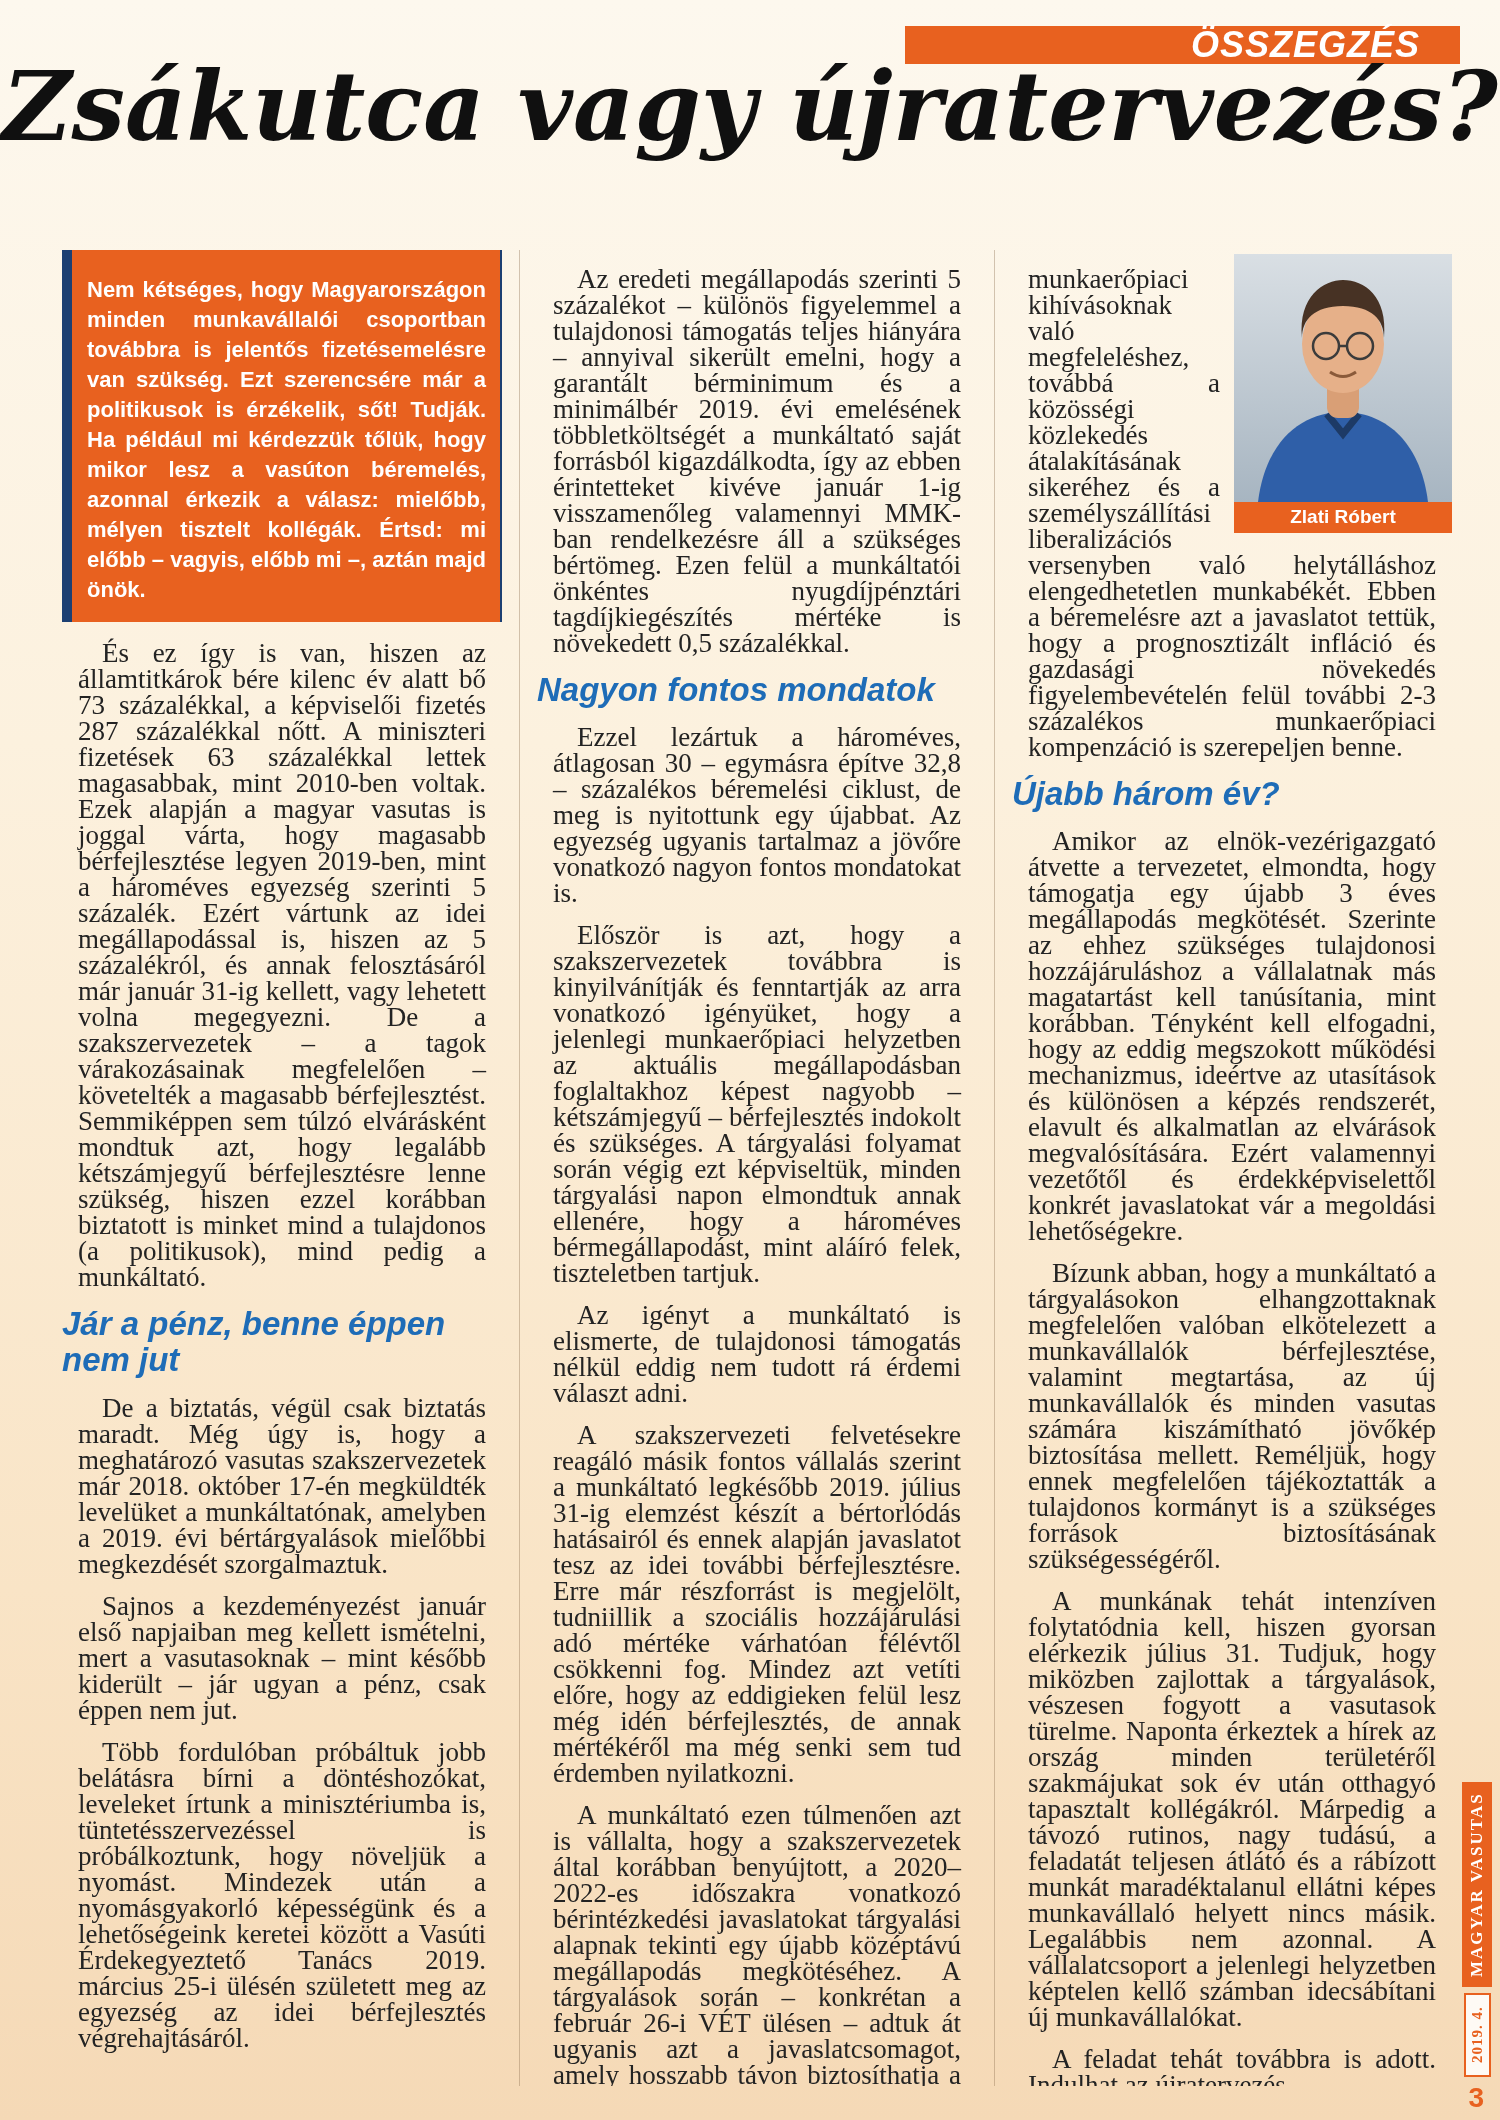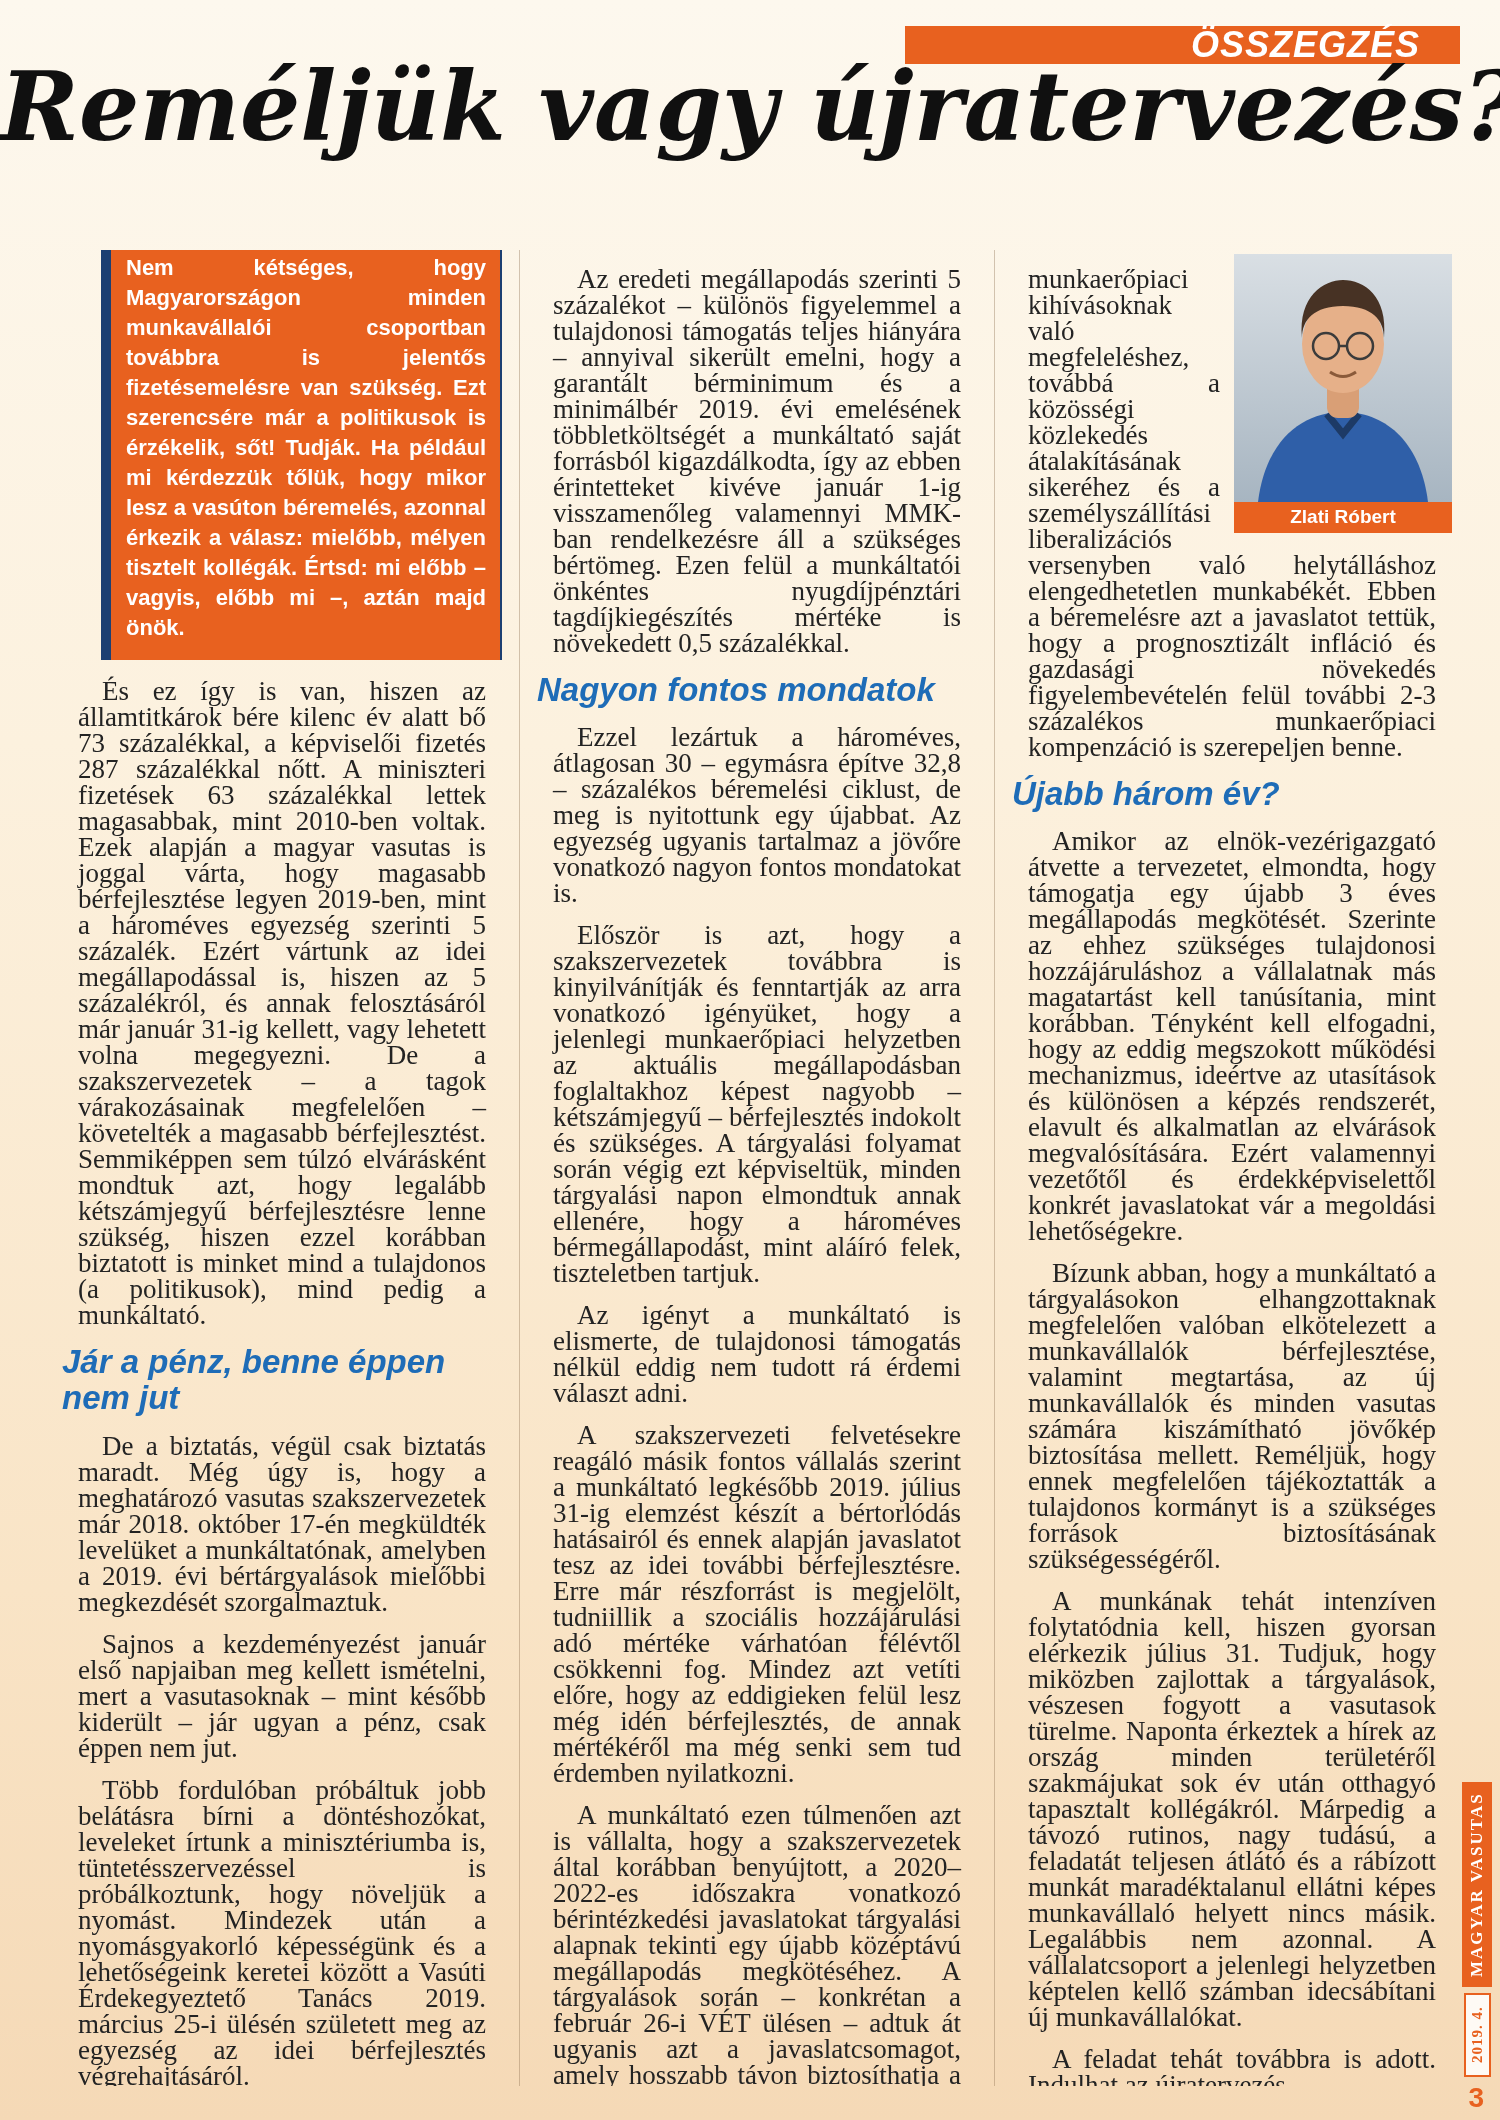--- a/index.html
+++ b/index.html
@@ -28,21 +28,21 @@
     margin:16px;font-size:27px;line-height:26px;text-align:justify;color:#232323;hyphens:auto;
   }
   .col p.ind{text-indent:24px;}
   h2.sub{
     margin:14px 0 8px 0;color:#1e6cb7;
     font-family:"Liberation Sans",sans-serif;font-style:italic;font-weight:bold;
     font-size:33px;line-height:1.1;
   }
   .lead{
     background:#e8611f;border-left:10px solid #1c3f72;border-right:2px solid #1c3f72;
-    padding:3px 14px 17px 15px;margin-bottom:18px;box-sizing:border-box;margin-left:39px;
+    padding:25px 14px 17px 15px;margin-bottom:18px;box-sizing:border-box;
   }
   .lead p{
     color:#fff;font-family:"Liberation Sans",sans-serif;font-weight:bold;
     font-size:22px;line-height:30px;text-align:justify;margin:0;
   }
   .photo{float:right;width:218px;margin:4px 0 10px 14px;}
   .photo svg{display:block;width:218px;height:248px;}
   .photo .caption{
     background:#e8611f;color:#fff;text-align:center;padding:4px 0 5px 0;
     font-family:"Liberation Sans",sans-serif;font-weight:bold;font-size:19px;
@@ -66,21 +66,21 @@
 </style>
 </head>
 <body>
 
 <div class="page">
 
   <div class="badge">
     <span>ÖSSZEGZÉS</span>
   </div>
 
-  <h1 class="title">Reméljük vagy újratervezés?</h1>
+  <h1 class="title">Zsákutca vagy újratervezés?</h1>
 
   <div class="cols">
 
     <div class="col">
       <div class="lead">
         <p>Nem kétséges, hogy Magyarországon minden munkavállalói csoportban továbbra is jelentős fizetésemelésre van szükség. Ezt szerencsére már a politikusok is érzékelik, sőt! Tudják. Ha például mi kérdezzük tőlük, hogy mikor lesz a vasúton béremelés, azonnal érkezik a válasz: mielőbb, mélyen tisztelt kollégák. Értsd: mi előbb – vagyis, előbb mi –, aztán majd önök.</p>
       </div>
       <p class="ind">És ez így is van, hiszen az államtitkárok bére kilenc év alatt bő 73 százalékkal, a képviselői fizetés 287 százalékkal nőtt. A miniszteri fizetések 63 százalékkal lettek magasabbak, mint 2010-ben voltak. Ezek alapján a magyar vasutas is joggal várta, hogy magasabb bérfejlesztése legyen 2019-ben, mint a hároméves egyezség szerinti 5 százalék. Ezért vártunk az idei megállapodással is, hiszen az 5 százalékról, és annak felosztásáról már január 31-ig kellett, vagy lehetett volna megegyezni. De a szakszervezetek – a tagok várakozásainak megfelelően – követelték a magasabb bérfejlesztést. Semmiképpen sem túlzó elvárásként mondtuk azt, hogy legalább kétszámjegyű bérfejlesztésre lenne szükség, hiszen ezzel korábban biztatott is minket mind a tulajdonos (a politikusok), mind pedig a munkáltató.</p>
       <h2 class="sub">Jár a pénz, benne éppen nem jut</h2>
       <p class="ind">De a biztatás, végül csak biztatás maradt. Még úgy is, hogy a meghatározó vasutas szakszervezetek már 2018. október 17-én megküldték levelüket a munkáltatónak, amelyben a 2019. évi bértárgyalások mielőbbi megkezdését szorgalmaztuk.</p>

